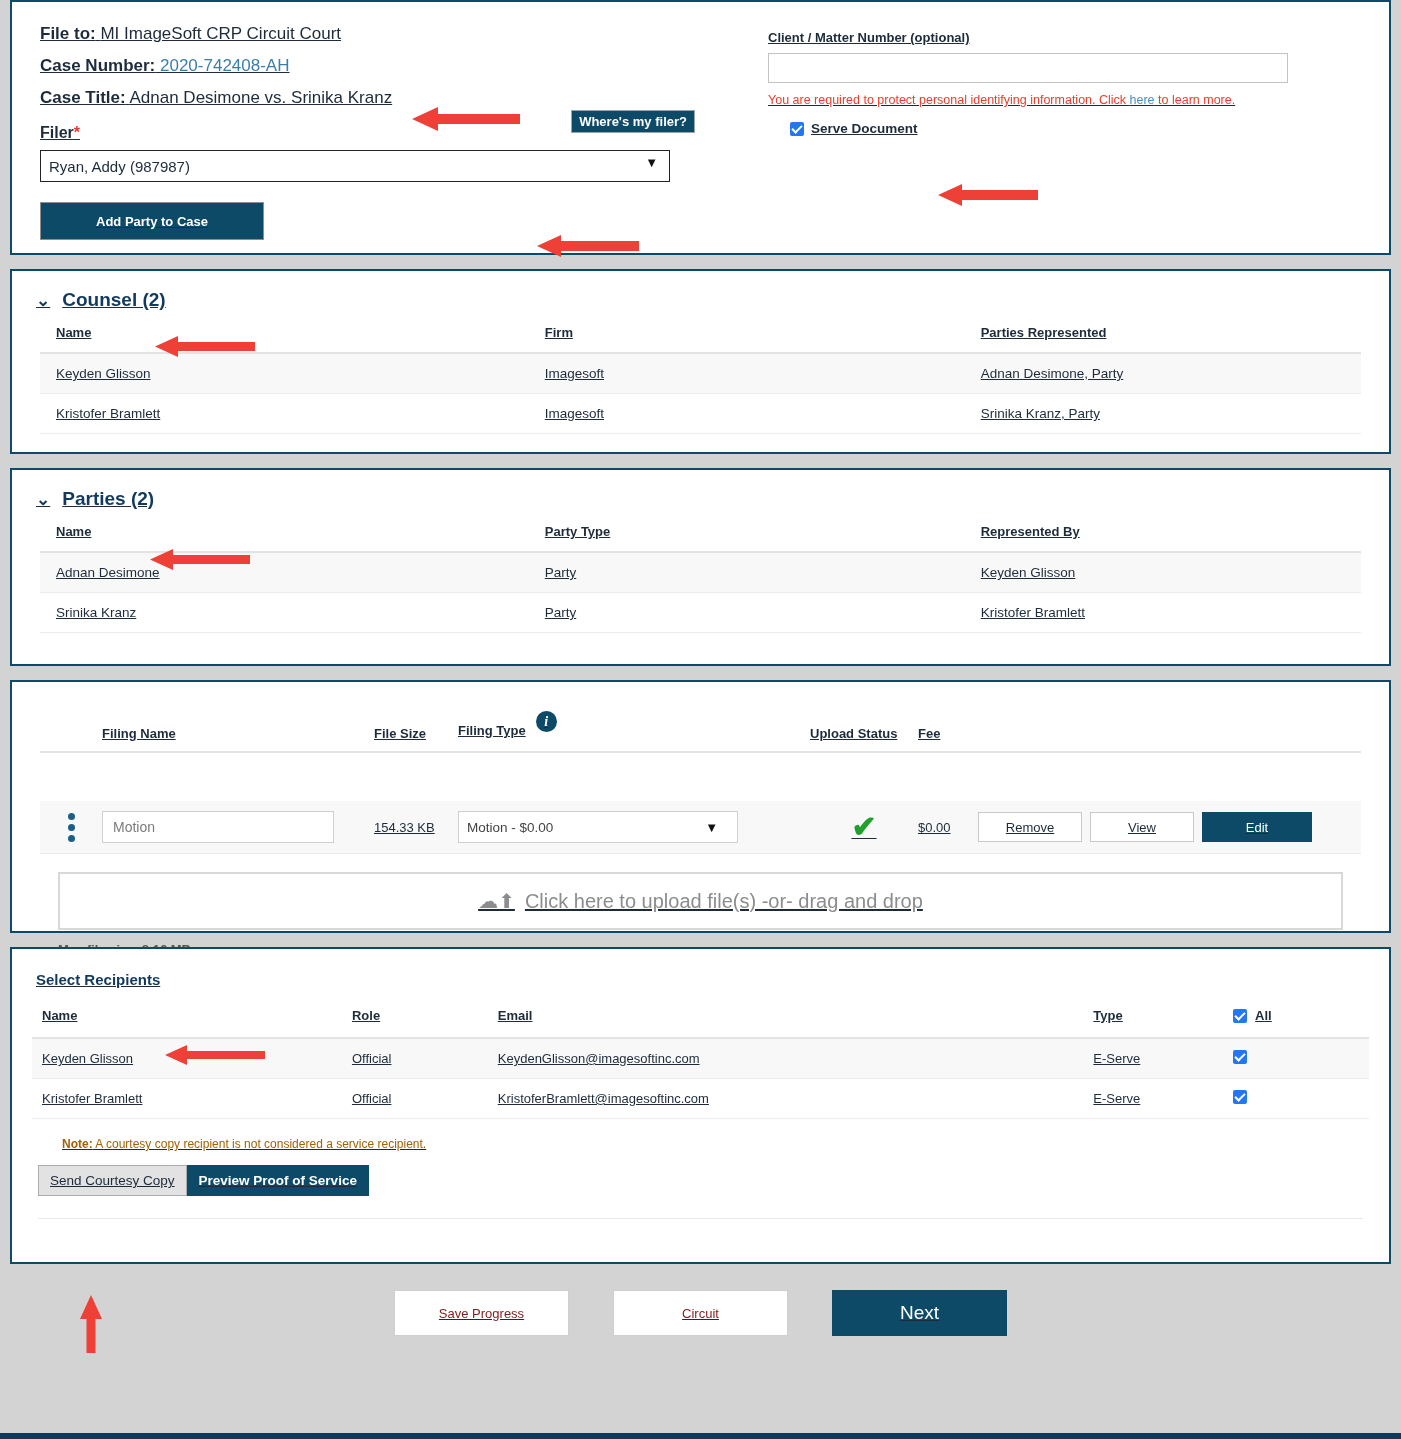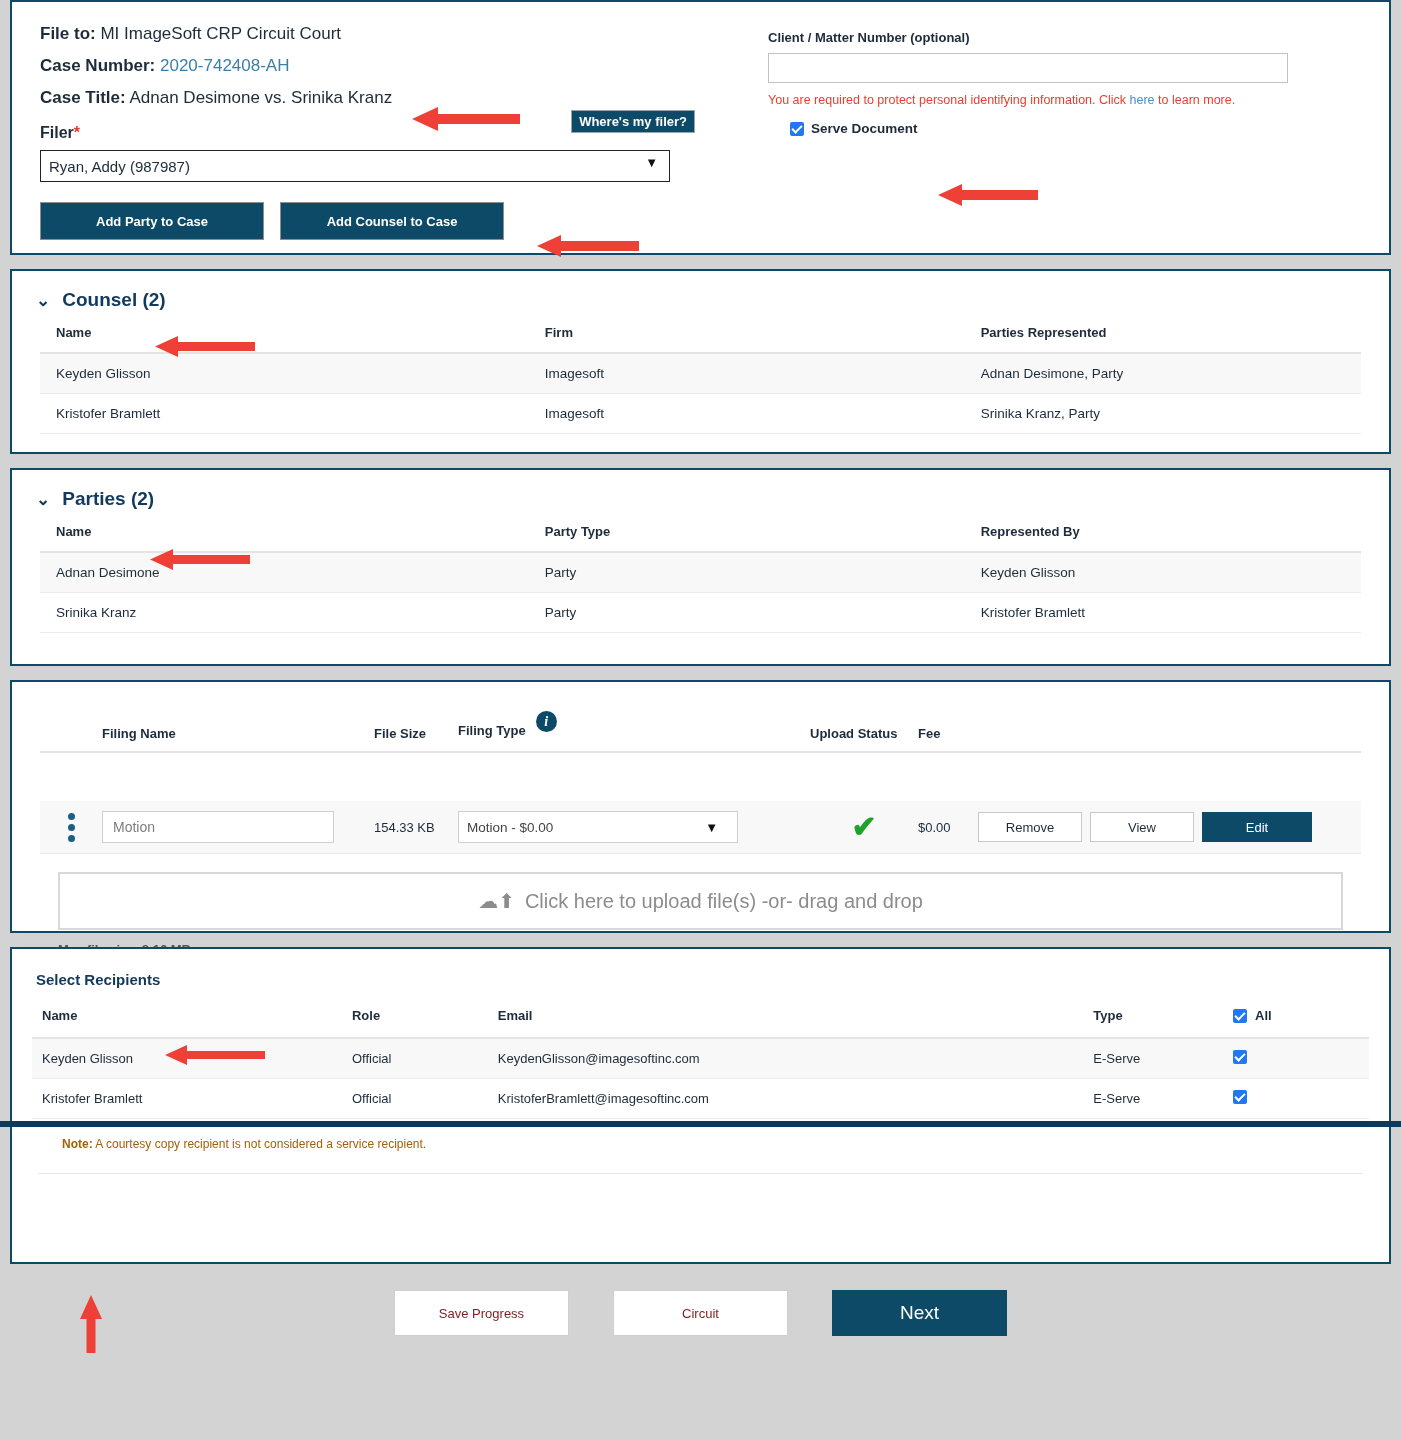--- a/index.html
+++ b/index.html
@@ -7,21 +7,21 @@
   body {
     width: 1401px;
     height: 1439px;
     background: #d3d3d3;
     font-family: "Liberation Sans", sans-serif;
     font-size: 14px;
     color: #1d2b3a;
     position: relative;
     overflow: hidden;
   }
-  .page { width: 1401px; height: 1127px; position: relative; }
+  .page { width: 1401px; height: 1439px; position: relative; text-decoration: underline; }
 
   .panel {
     background: #ffffff;
     border: 2px solid #0d4a68;
     margin: 0 10px 14px 10px;
     position: relative;
   }
 
   
   #panel-case { height: 255px; padding: 22px 28px 0 28px; }
@@ -258,21 +258,20 @@
           <div class="select-wrap">
             <select class="filer-select">
               <option>Ryan, Addy (987987)</option>
             </select>
             <span class="chev">▼</span>
           </div>
         </div>
 
         <div class="btn-row">
           <button class="btn btn-primary">Add Party to Case</button>
-          <button class="btn btn-primary">Add Counsel to Case</button>
         </div>
       </div>
 
       <div class="case-right">
         <div class="cm-label">Client / Matter Number (optional)</div>
         <input class="cm-input" type="text" placeholder="" style="">
         <div class="pii-warn">
           <span>You are required to protect personal identifying information. Click </span><a href="#">here</a><span> to learn more.</span>
         </div>
 
@@ -428,20 +427,24 @@
             <span class="chk"></span>
           </td>
         </tr>
       </tbody>
     </table>
 
     <div class="note">
       <b>Note:</b><span> A courtesy copy recipient is not considered a service recipient.</span>
     </div>
 
+    <div class="recip-btns">
+      <button class="btn-gray">Send Courtesy Copy</button>
+      <button class="btn-navy">Preview Proof of Service</button>
+    </div>
     <div class="recip-rule"></div>
   </div>
 
   <div class="footer">
     <button class="btn-foot">Save Progress</button>
     <button class="btn-foot">Circuit</button>
     <button class="btn-foot-primary">Next</button>
   </div>
 
   <div class="bottom-bar"></div>

